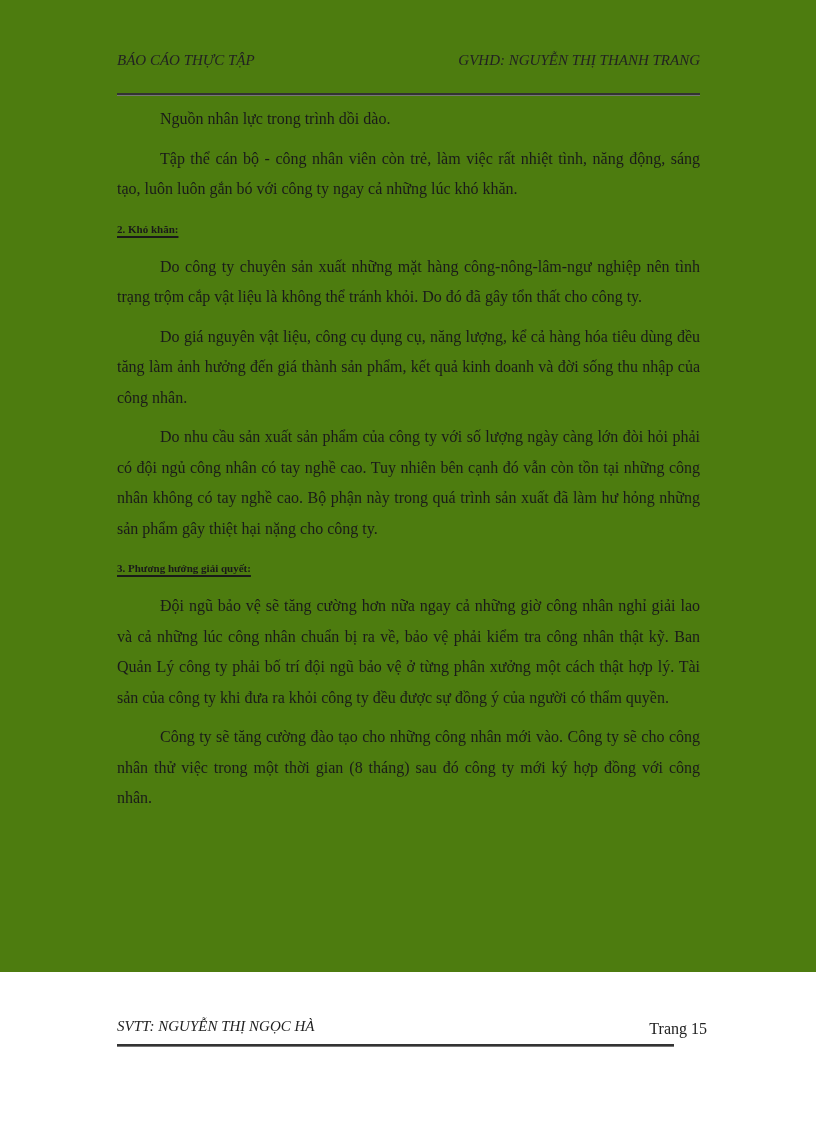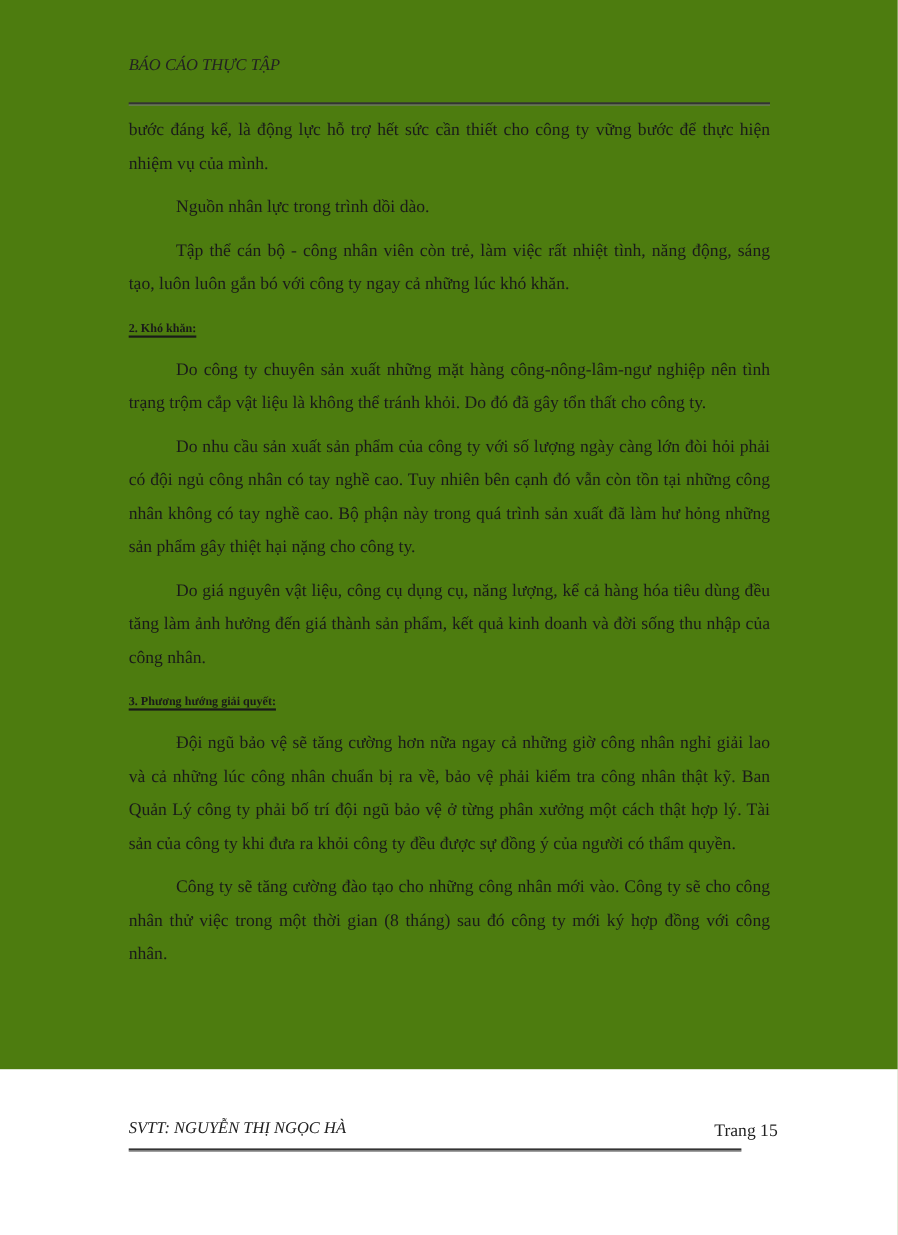--- a/index.html
+++ b/index.html
@@ -28,32 +28,32 @@
     .footer .left { position: absolute; left: 0; top: 0; font-style: italic; }
     .footer .right { position: absolute; right: 0; top: 2px; font-size: 16px; }
   </style>
 </head>
 <body>
 
 <div class="page">
 
   <div class="header">
     <span class="left">BÁO CÁO THỰC TẬP</span>
+    <span class="right">GVHD: NGUYỄN THỊ THANH TRANG</span>
   </div>
   <div class="header-rule"></div>
 
   <div class="content">
-    <p class="para">bước đáng kể, là động lực hỗ trợ hết sức cần thiết cho công ty vững bước để thực hiện nhiệm vụ của mình.</p>
     <p class="para indent">Nguồn nhân lực trong trình dồi dào.</p>
     <p class="para indent">Tập thể cán bộ - công nhân viên còn trẻ, làm việc rất nhiệt tình, năng động, sáng tạo, luôn luôn gắn bó với công ty ngay cả những lúc khó khăn.</p>
 
     <div class="heading">2. Khó khăn:</div>
     <p class="para indent">Do công ty chuyên sản xuất những mặt hàng công-nông-lâm-ngư nghiệp nên tình trạng trộm cắp vật liệu là không thể tránh khỏi. Do đó đã gây tổn thất cho công ty.</p>
+    <p class="para indent">Do giá nguyên vật liệu, công cụ dụng cụ, năng lượng, kể cả hàng hóa tiêu dùng đều tăng làm ảnh hưởng đến giá thành sản phẩm, kết quả kinh doanh và đời sống thu nhập của công nhân.</p>
     <p class="para indent">Do nhu cầu sản xuất sản phẩm của công ty với số lượng ngày càng lớn đòi hỏi phải có đội ngủ công nhân có tay nghề cao. Tuy nhiên bên cạnh đó vẫn còn tồn tại những công nhân không có tay nghề cao. Bộ phận này trong quá trình sản xuất đã làm hư hỏng những sản phẩm gây thiệt hại nặng cho công ty.</p>
-    <p class="para indent">Do giá nguyên vật liệu, công cụ dụng cụ, năng lượng, kể cả hàng hóa tiêu dùng đều tăng làm ảnh hưởng đến giá thành sản phẩm, kết quả kinh doanh và đời sống thu nhập của công nhân.</p>
 
     <div class="heading">3. Phương hướng giải quyết:</div>
     <p class="para indent">Đội ngũ bảo vệ sẽ tăng cường hơn nữa ngay cả những giờ công nhân nghỉ giải lao và cả những lúc công nhân chuẩn bị ra về, bảo vệ phải kiểm tra công nhân thật kỹ. Ban Quản Lý công ty phải bố trí đội ngũ bảo vệ ở từng phân xưởng một cách thật hợp lý. Tài sản của công ty khi đưa ra khỏi công ty đều được sự đồng ý của người có thẩm quyền.</p>
     <p class="para indent">Công ty sẽ tăng cường đào tạo cho những công nhân mới vào. Công ty sẽ cho công nhân thử việc trong một thời gian (8 tháng) sau đó công ty mới ký hợp đồng với công nhân.</p>
   </div>
 
   <div class="footer-rule"></div>
   <div class="footer">
     <span class="left">SVTT: NGUYỄN THỊ NGỌC HÀ</span>
     <span class="right">Trang  15</span>

